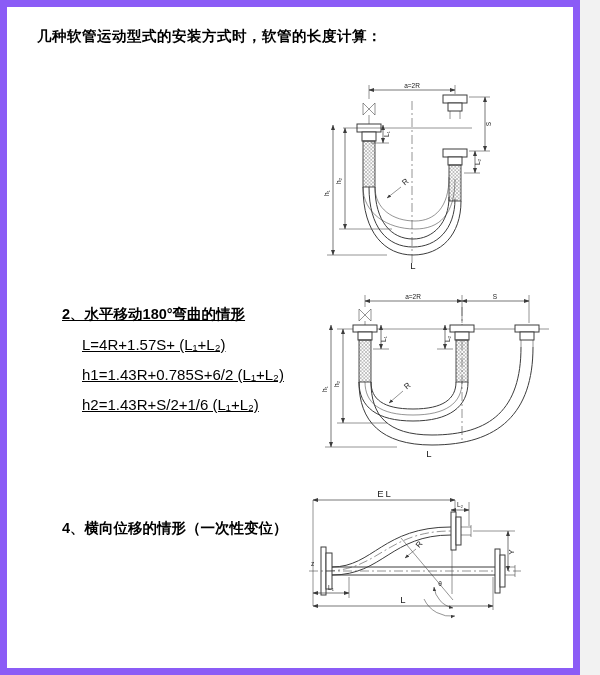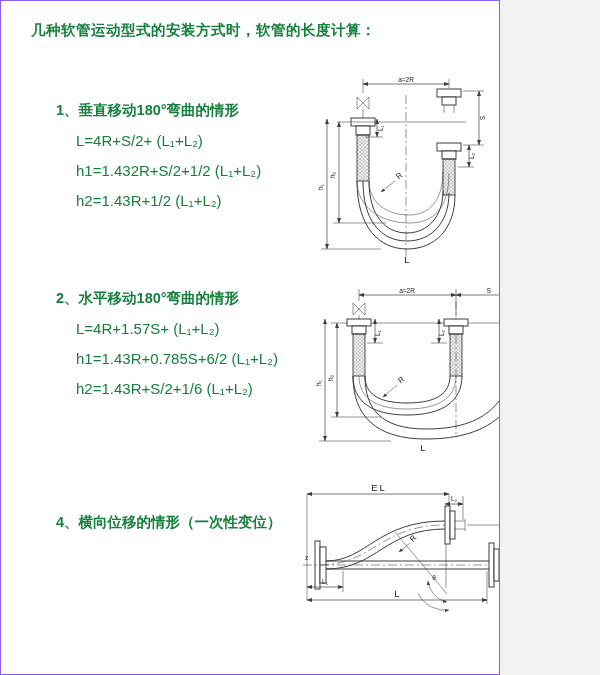--- a/index.html
+++ b/index.html
@@ -1,18 +1,18 @@
 <!DOCTYPE html>
 <html><head>
 <meta charset="utf-8">
 <style>
   html,body{margin:0;padding:0;background:#f2f2f2;}
-  .page{position:relative;width:500px;height:675px;background:#fff;
-        font-family:"Liberation Sans",sans-serif;color:#15803d;
-        border:1px solid #8b5cf6;box-sizing:border-box;overflow:hidden;}
+  .page{position:relative;width:580px;height:675px;background:#fff;
+        font-family:"Liberation Sans",sans-serif;color:#000000;
+        border:7px solid #8b5cf6;box-sizing:border-box;overflow:hidden;}
   .doc-title{position:absolute;left:30px;top:20px;font-size:14.5px;font-weight:bold;
              letter-spacing:.5px;white-space:nowrap;}
   .section{position:absolute;left:55px;width:265px;}
   .sec-heading{font-size:14.5px;font-weight:bold;margin:0 0 6px 0;white-space:nowrap;}
   .formula-lines{padding-left:20px;font-size:15px;line-height:30px;white-space:nowrap;}
   .diagram{position:absolute;}
   svg{display:block;overflow:visible;}
   .ln{stroke:#3c3c3c;stroke-width:1;fill:none;}
   .tn{stroke:#3c3c3c;stroke-width:.55;fill:none;}
   .dim{stroke:#3c3c3c;stroke-width:.7;fill:none;}
@@ -21,30 +21,22 @@
   .svglbl{font-family:"Liberation Sans",sans-serif;font-size:6.5px;fill:#222;}
   .svglbl-big{font-family:"Liberation Sans",sans-serif;font-size:9.5px;fill:#222;}
 </style>
 </head>
 <body>
 
 <div class="page">
 
   <div class="doc-title">几种软管运动型式的安装方式时，软管的长度计算：</div>
 
-  <div class="section" style="top:100px;">
-    <div class="sec-heading">1、垂直移动180°弯曲的情形</div>
-    <div class="formula-lines">
-      <div>L=4R+S/2+ (L₁+L₂)</div>
-      <div>h1=1.432R+S/2+1/2 (L₁+L₂)</div>
-      <div>h2=1.43R+1/2 (L₁+L₂)</div>
-    </div>
-  </div>
-
-  <div class="section" style="top:288px;">
+
+  <div class="section" style="top:298px;text-decoration:underline;">
     <div class="sec-heading">2、水平移动180°弯曲的情形</div>
     <div class="formula-lines">
       <div>L=4R+1.57S+ (L₁+L₂)</div>
       <div>h1=1.43R+0.785S+6/2 (L₁+L₂)</div>
       <div>h2=1.43R+S/2+1/6 (L₁+L₂)</div>
     </div>
   </div>
 
   <div class="section" style="top:512px;">
     <div class="sec-heading">4、横向位移的情形（一次性变位）</div>

